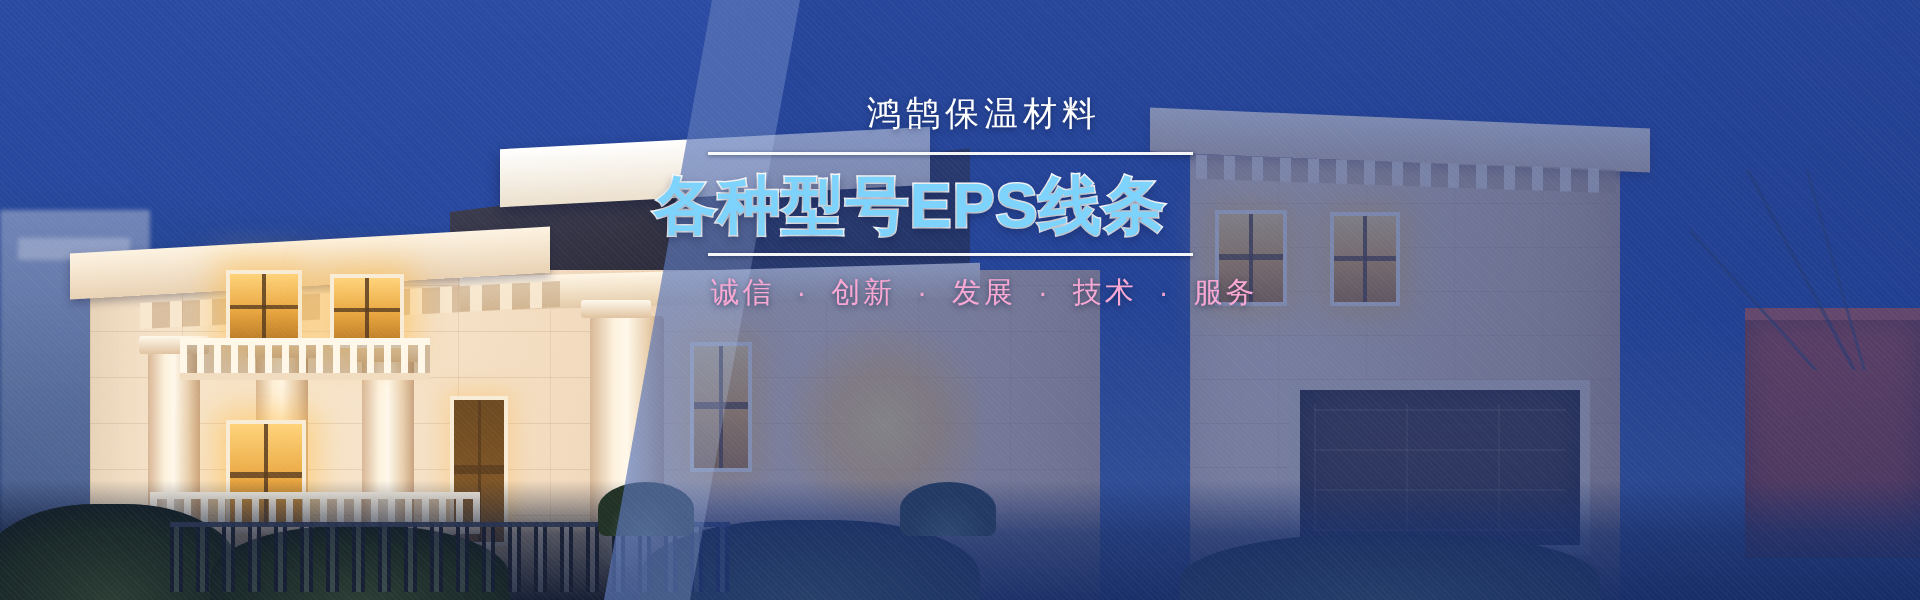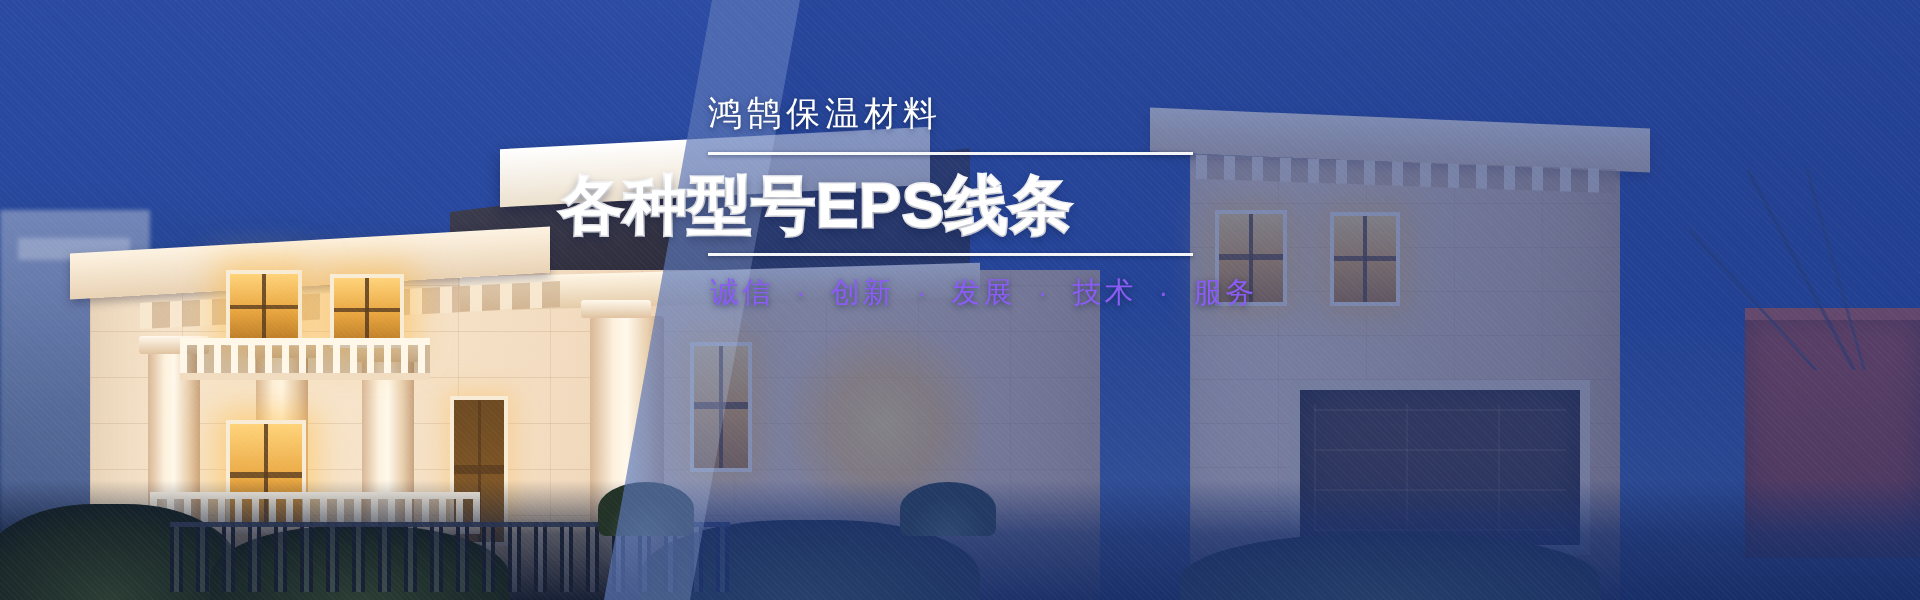--- a/index.html
+++ b/index.html
@@ -222,49 +222,49 @@
   
   .hatch {
     position:absolute; inset:0;
     background:repeating-linear-gradient(45deg,
       rgba(255,255,255,.030) 0 1px, transparent 1px 4px);
     pointer-events:none;
   }
 
   
   .copy {
-    position:absolute; left:560px; top:96px; width:700px;
+    position:absolute; left:560px; top:96px; width:700px;text-align:center;
   }
   .brand {
     font-size:34px; line-height:1;
     color:#ffffff;
     letter-spacing:5px;
     text-shadow:0 2px 6px rgba(10,20,50,.55);
     margin-left:148px;
   }
   .rule {
     height:3px; background:#ffffff; opacity:.95;
     margin:22px 0 0 148px; width:485px;
     box-shadow:0 1px 4px rgba(10,20,50,.5);
   }
   .rule.bottom{ margin:14px 0 0 148px; width:485px; }
   .headline {
     margin-top:16px;
     font-size:63px; line-height:1.08;
     font-weight:bold;
-    color:#ffffff;
+    color:#7dd3fc;
     letter-spacing:1px;
     -webkit-text-stroke:3px #ffffff;
     paint-order:stroke fill;
     text-shadow:0 4px 10px rgba(15,25,60,.45);
   }
   .headline .l2{ display:block; }
   .tagline {
     font-size:29px; line-height:1;
-    color:#8b5cf6;
+    color:#f9a8d4;
     letter-spacing:3px;
     margin:22px 0 8px 148px;
     text-shadow:0 2px 6px rgba(10,20,50,.55);
   }
   .tagline span{ margin:0 2px; }
   .tagline .dot{ opacity:.95; margin:0 9px; }
 </style>
 </head>
 <body>
 

